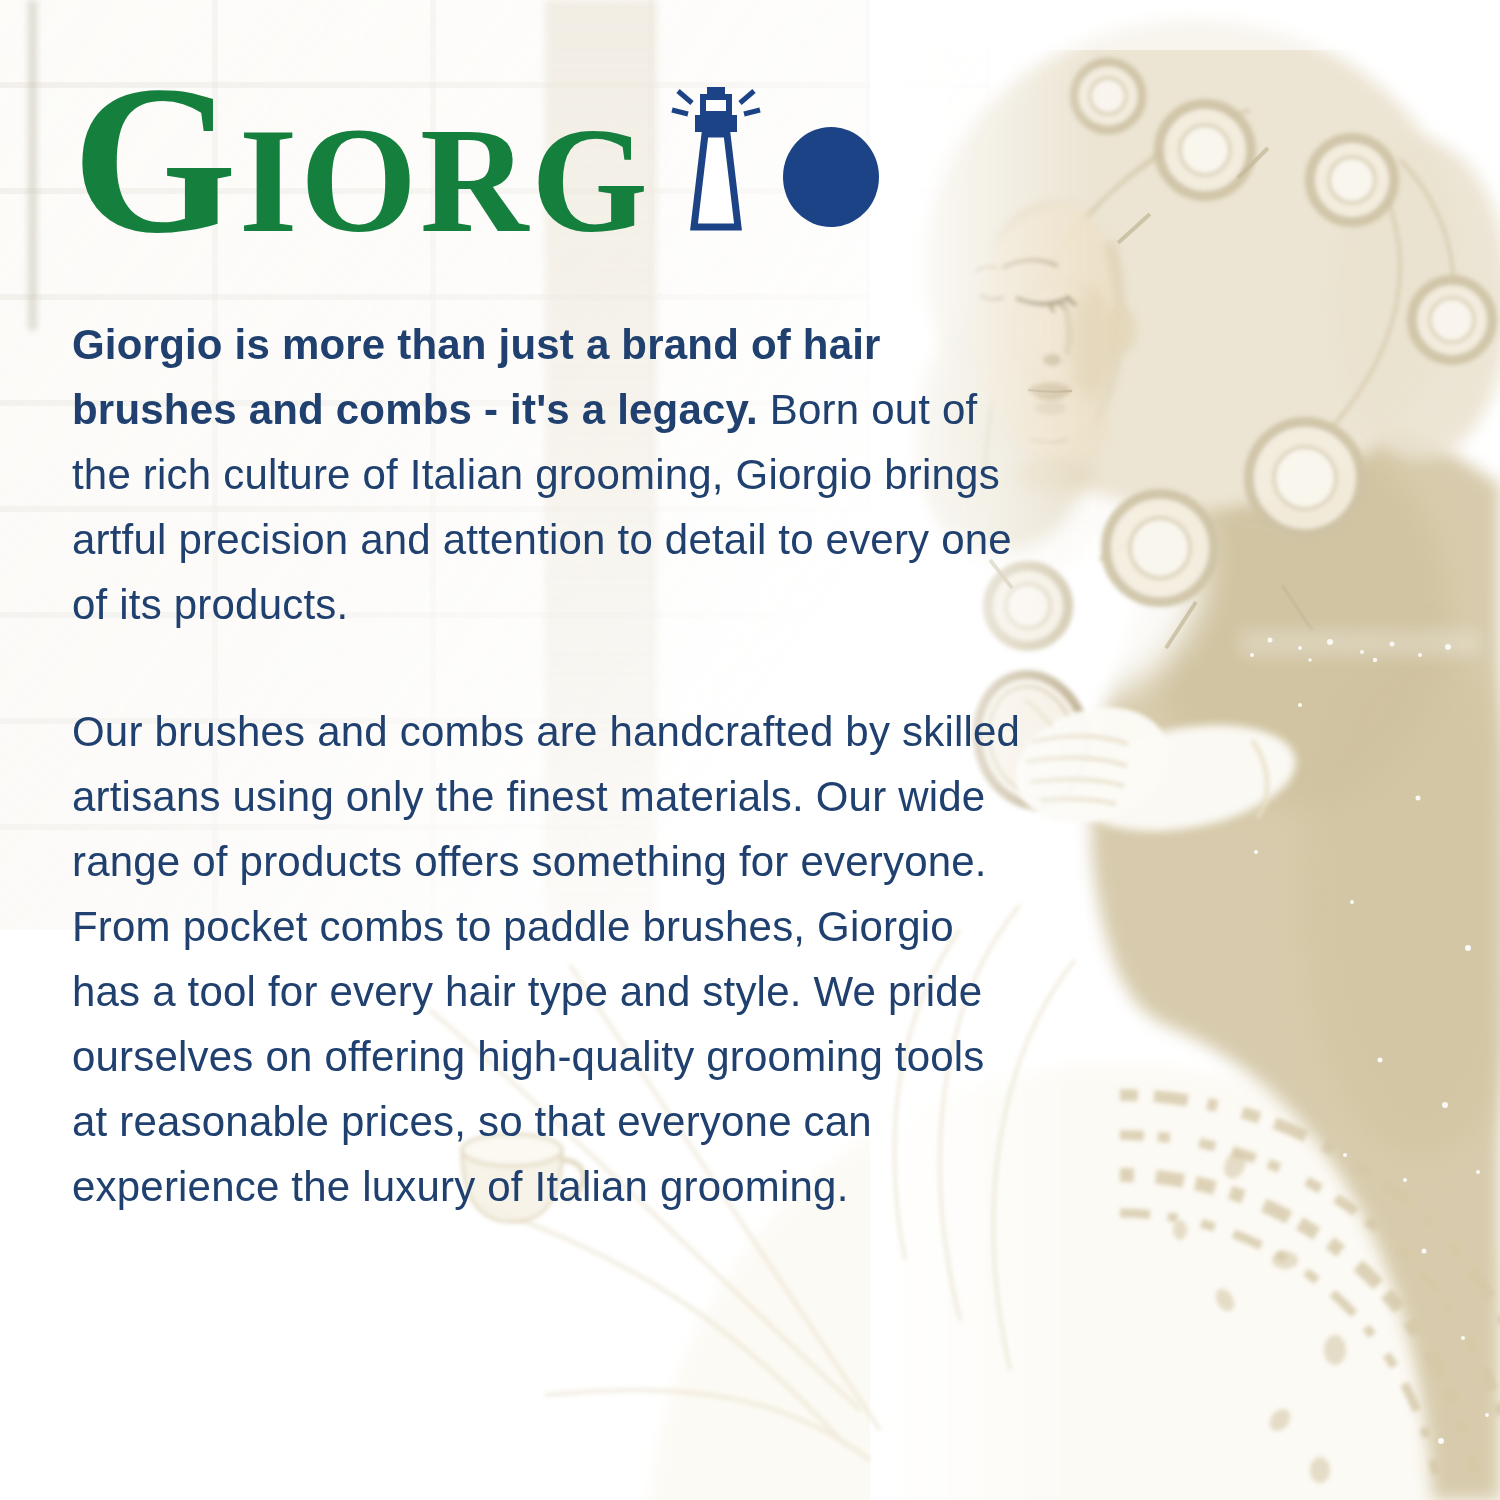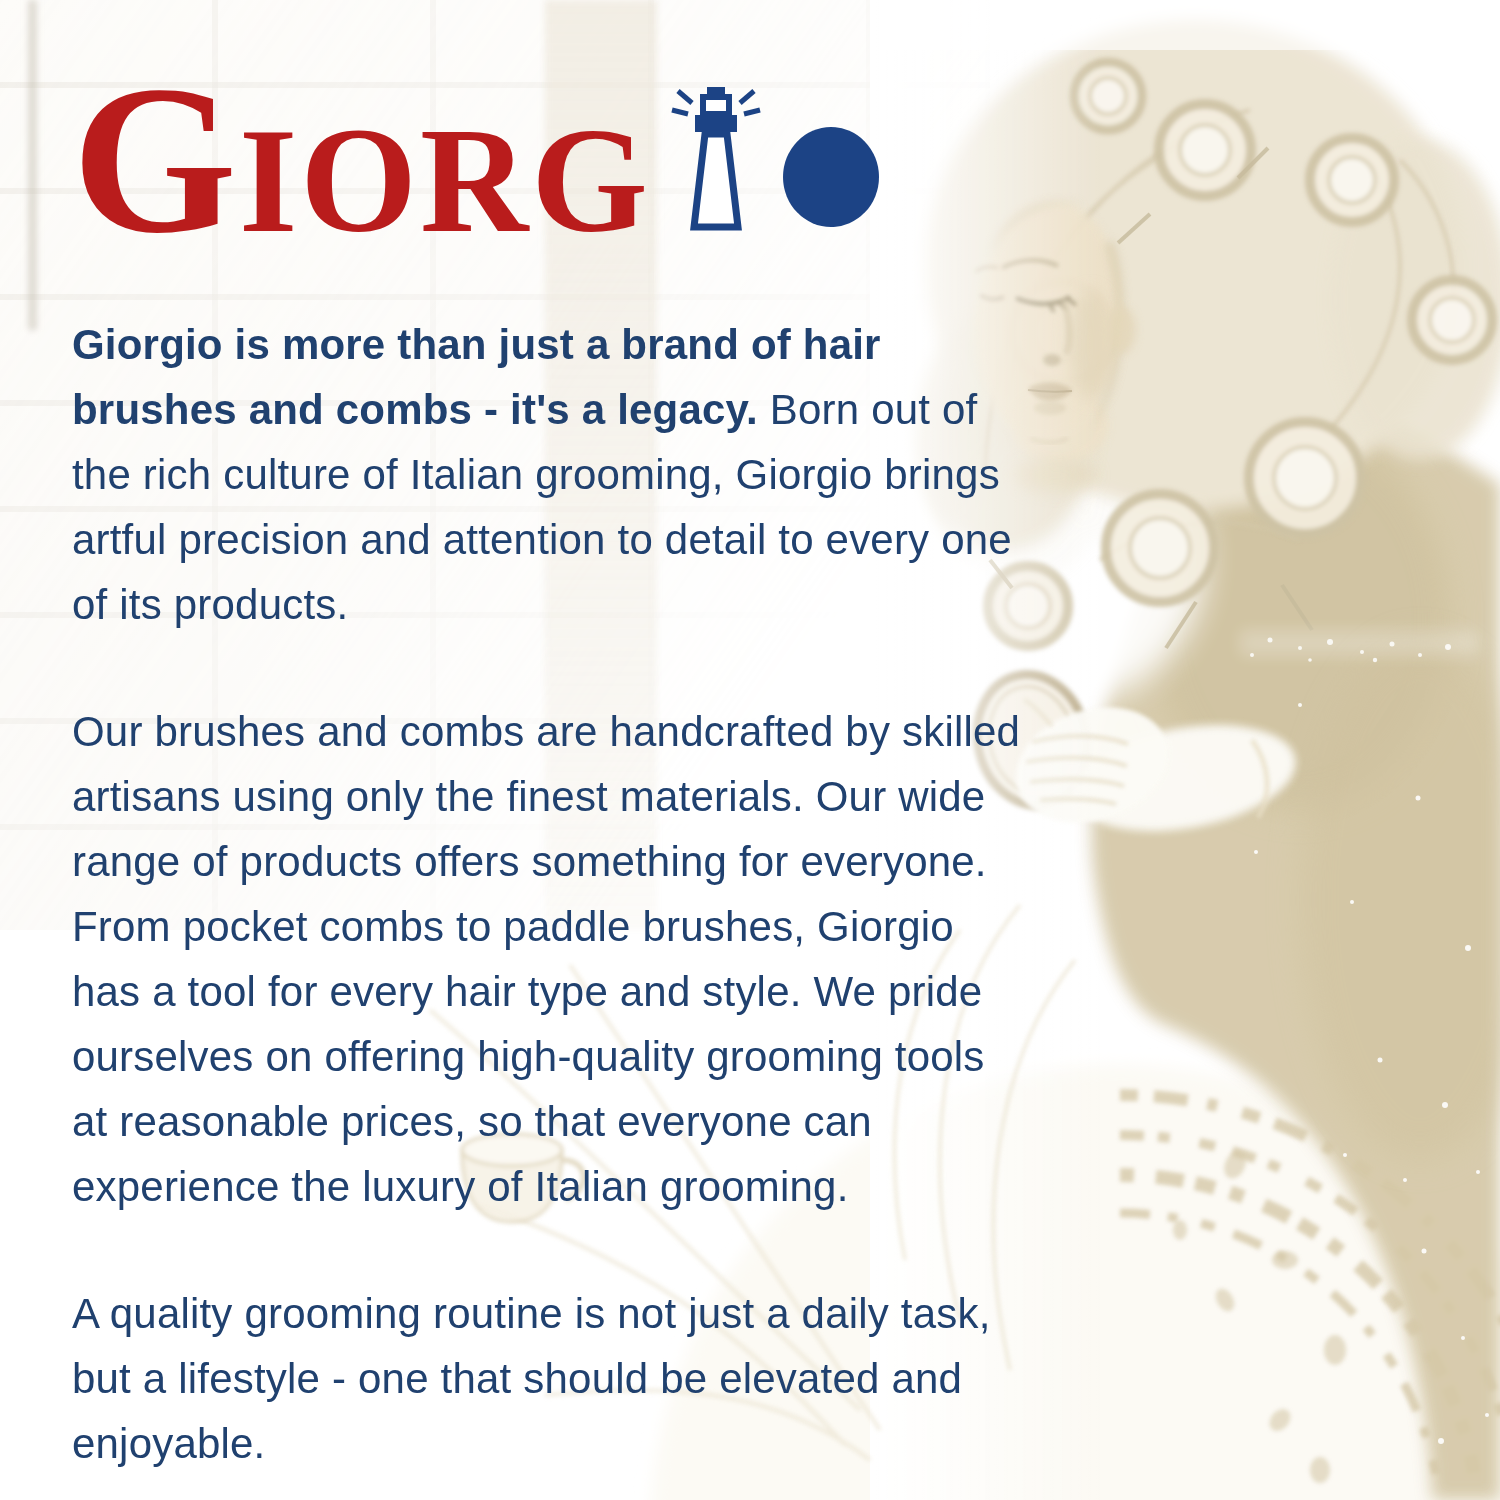--- a/index.html
+++ b/index.html
@@ -12,21 +12,21 @@
       repeating-linear-gradient(90deg, rgba(213,206,193,0) 0 212px, rgba(213,206,193,.38) 212px 218px),
       linear-gradient(160deg,#fbf9f4,#f3efe7);
     opacity:.55;
     -webkit-mask-image:linear-gradient(125deg,#000 0%,rgba(0,0,0,.55) 45%,rgba(0,0,0,0) 78%);
     mask-image:linear-gradient(125deg,#000 0%,rgba(0,0,0,.55) 45%,rgba(0,0,0,0) 78%);}
   .column-shade{position:absolute;left:545px;top:0;width:112px;height:930px;
     background:linear-gradient(180deg,rgba(235,228,214,.6),rgba(243,238,227,.22));filter:blur(3px);}
   .crease{position:absolute;left:28px;top:0;width:9px;height:330px;background:rgba(196,189,175,.5);filter:blur(3px);}
   .decor{position:absolute;left:0;top:0;}
   .content{position:absolute;left:72px;top:46px;width:958px;z-index:2;}
-  .logo{white-space:nowrap;line-height:1;height:214px;margin:8px 0 0 0;color:#b91c1c;
+  .logo{white-space:nowrap;line-height:1;height:214px;margin:8px 0 0 0;color:#15803d;
         font-family:"Liberation Serif","DejaVu Serif",serif;font-weight:700;}
   .logo-g{font-size:212px;}
   .logo-iorg{font-size:150px;letter-spacing:3px;margin-left:2px;}
   .lighthouse{display:inline-block;margin:0 4px 0 10px;}
   .logo-dot{display:inline-block;width:96px;height:100px;border-radius:50%;background:#1c4385;
             vertical-align:4px;margin-left:8px;}
   .para{margin:0 0 62px 0;font-size:42px;line-height:65px;color:#20416f;letter-spacing:.2px;}
   .para-first{margin-top:44px;}
   .bold{font-weight:700;}
 </style>
@@ -259,16 +259,15 @@
       </svg><span class="logo-dot"></span>
     </div>
 
     <p class="para para-first">
       <span class="bold">Giorgio is more than just a brand of hair brushes and combs - it's a legacy.</span>
       <span>Born out of the rich culture of Italian grooming, Giorgio brings artful precision and attention to detail to every one of its products.</span>
     </p>
 
     <p class="para">Our brushes and combs are handcrafted by skilled artisans using only the finest materials. Our wide range of products offers something for everyone. From pocket combs to paddle brushes, Giorgio has a tool for every hair type and style. We pride ourselves on offering high-quality grooming tools at reasonable prices, so that everyone can experience the luxury of Italian grooming.</p>
 
-    <p class="para">A quality grooming routine is not just a daily task, but a lifestyle - one that should be elevated and enjoyable.</p>
 
   </div>
 </div>
 
 </body></html>

